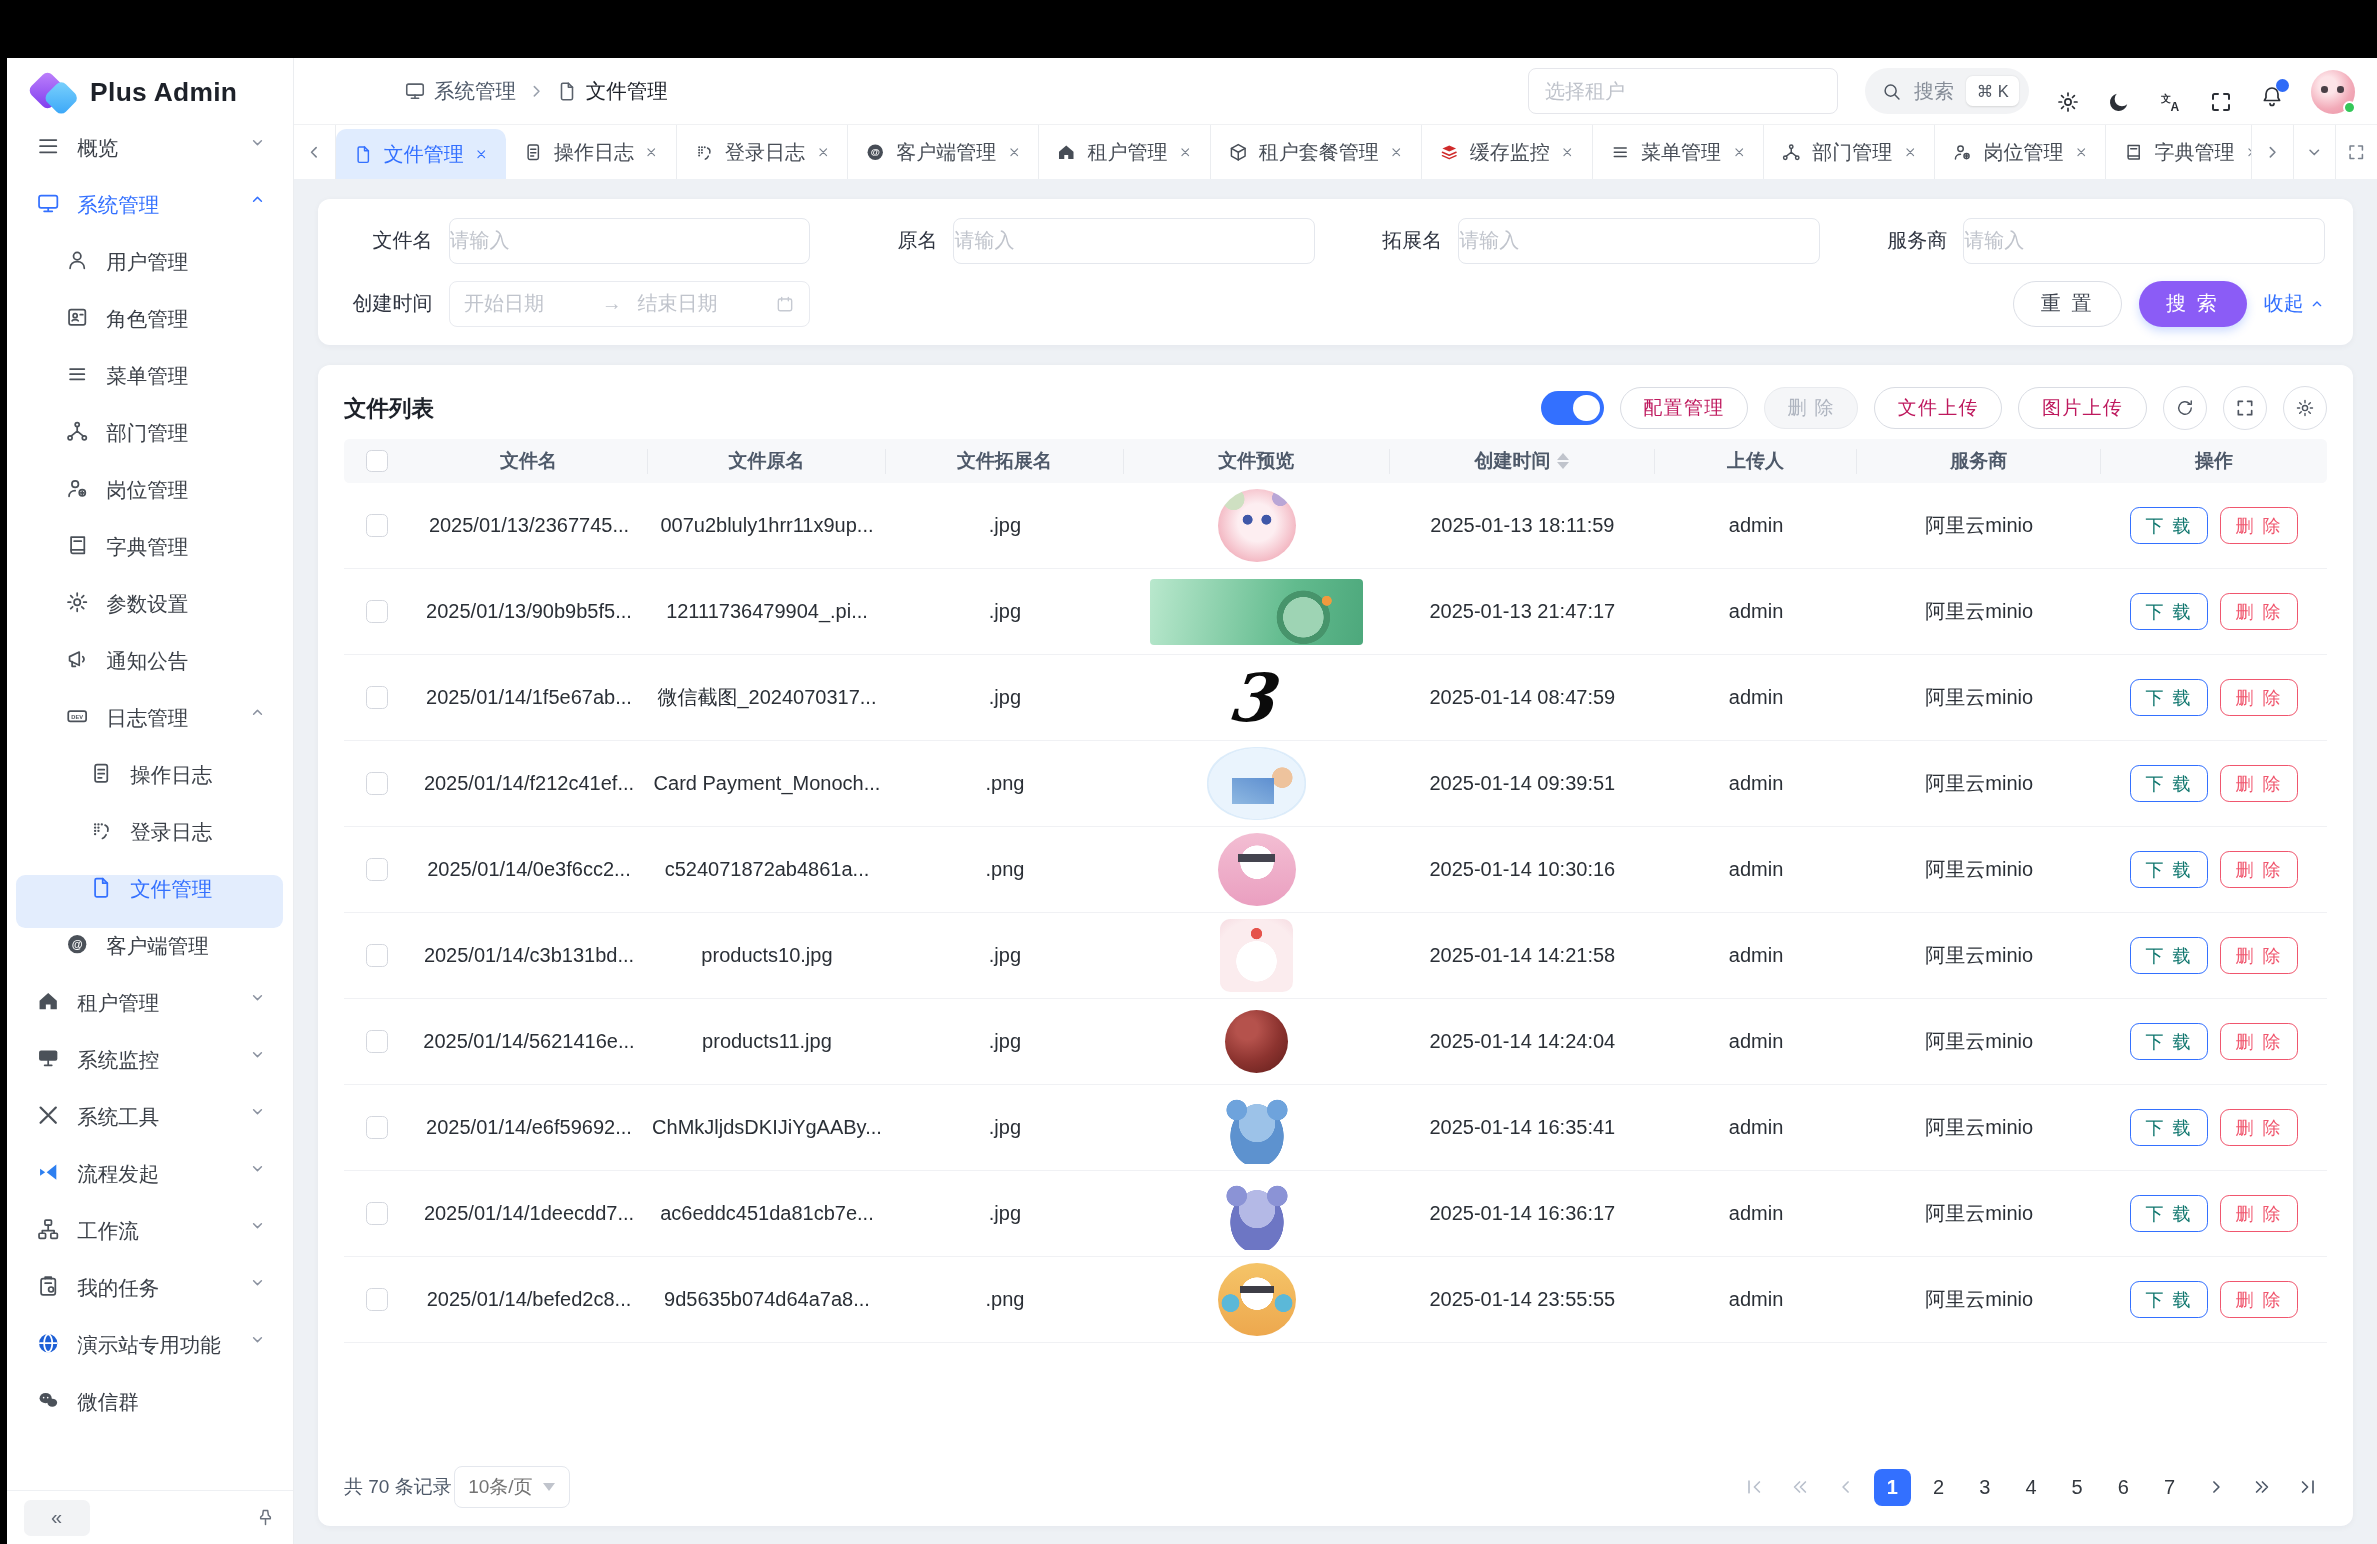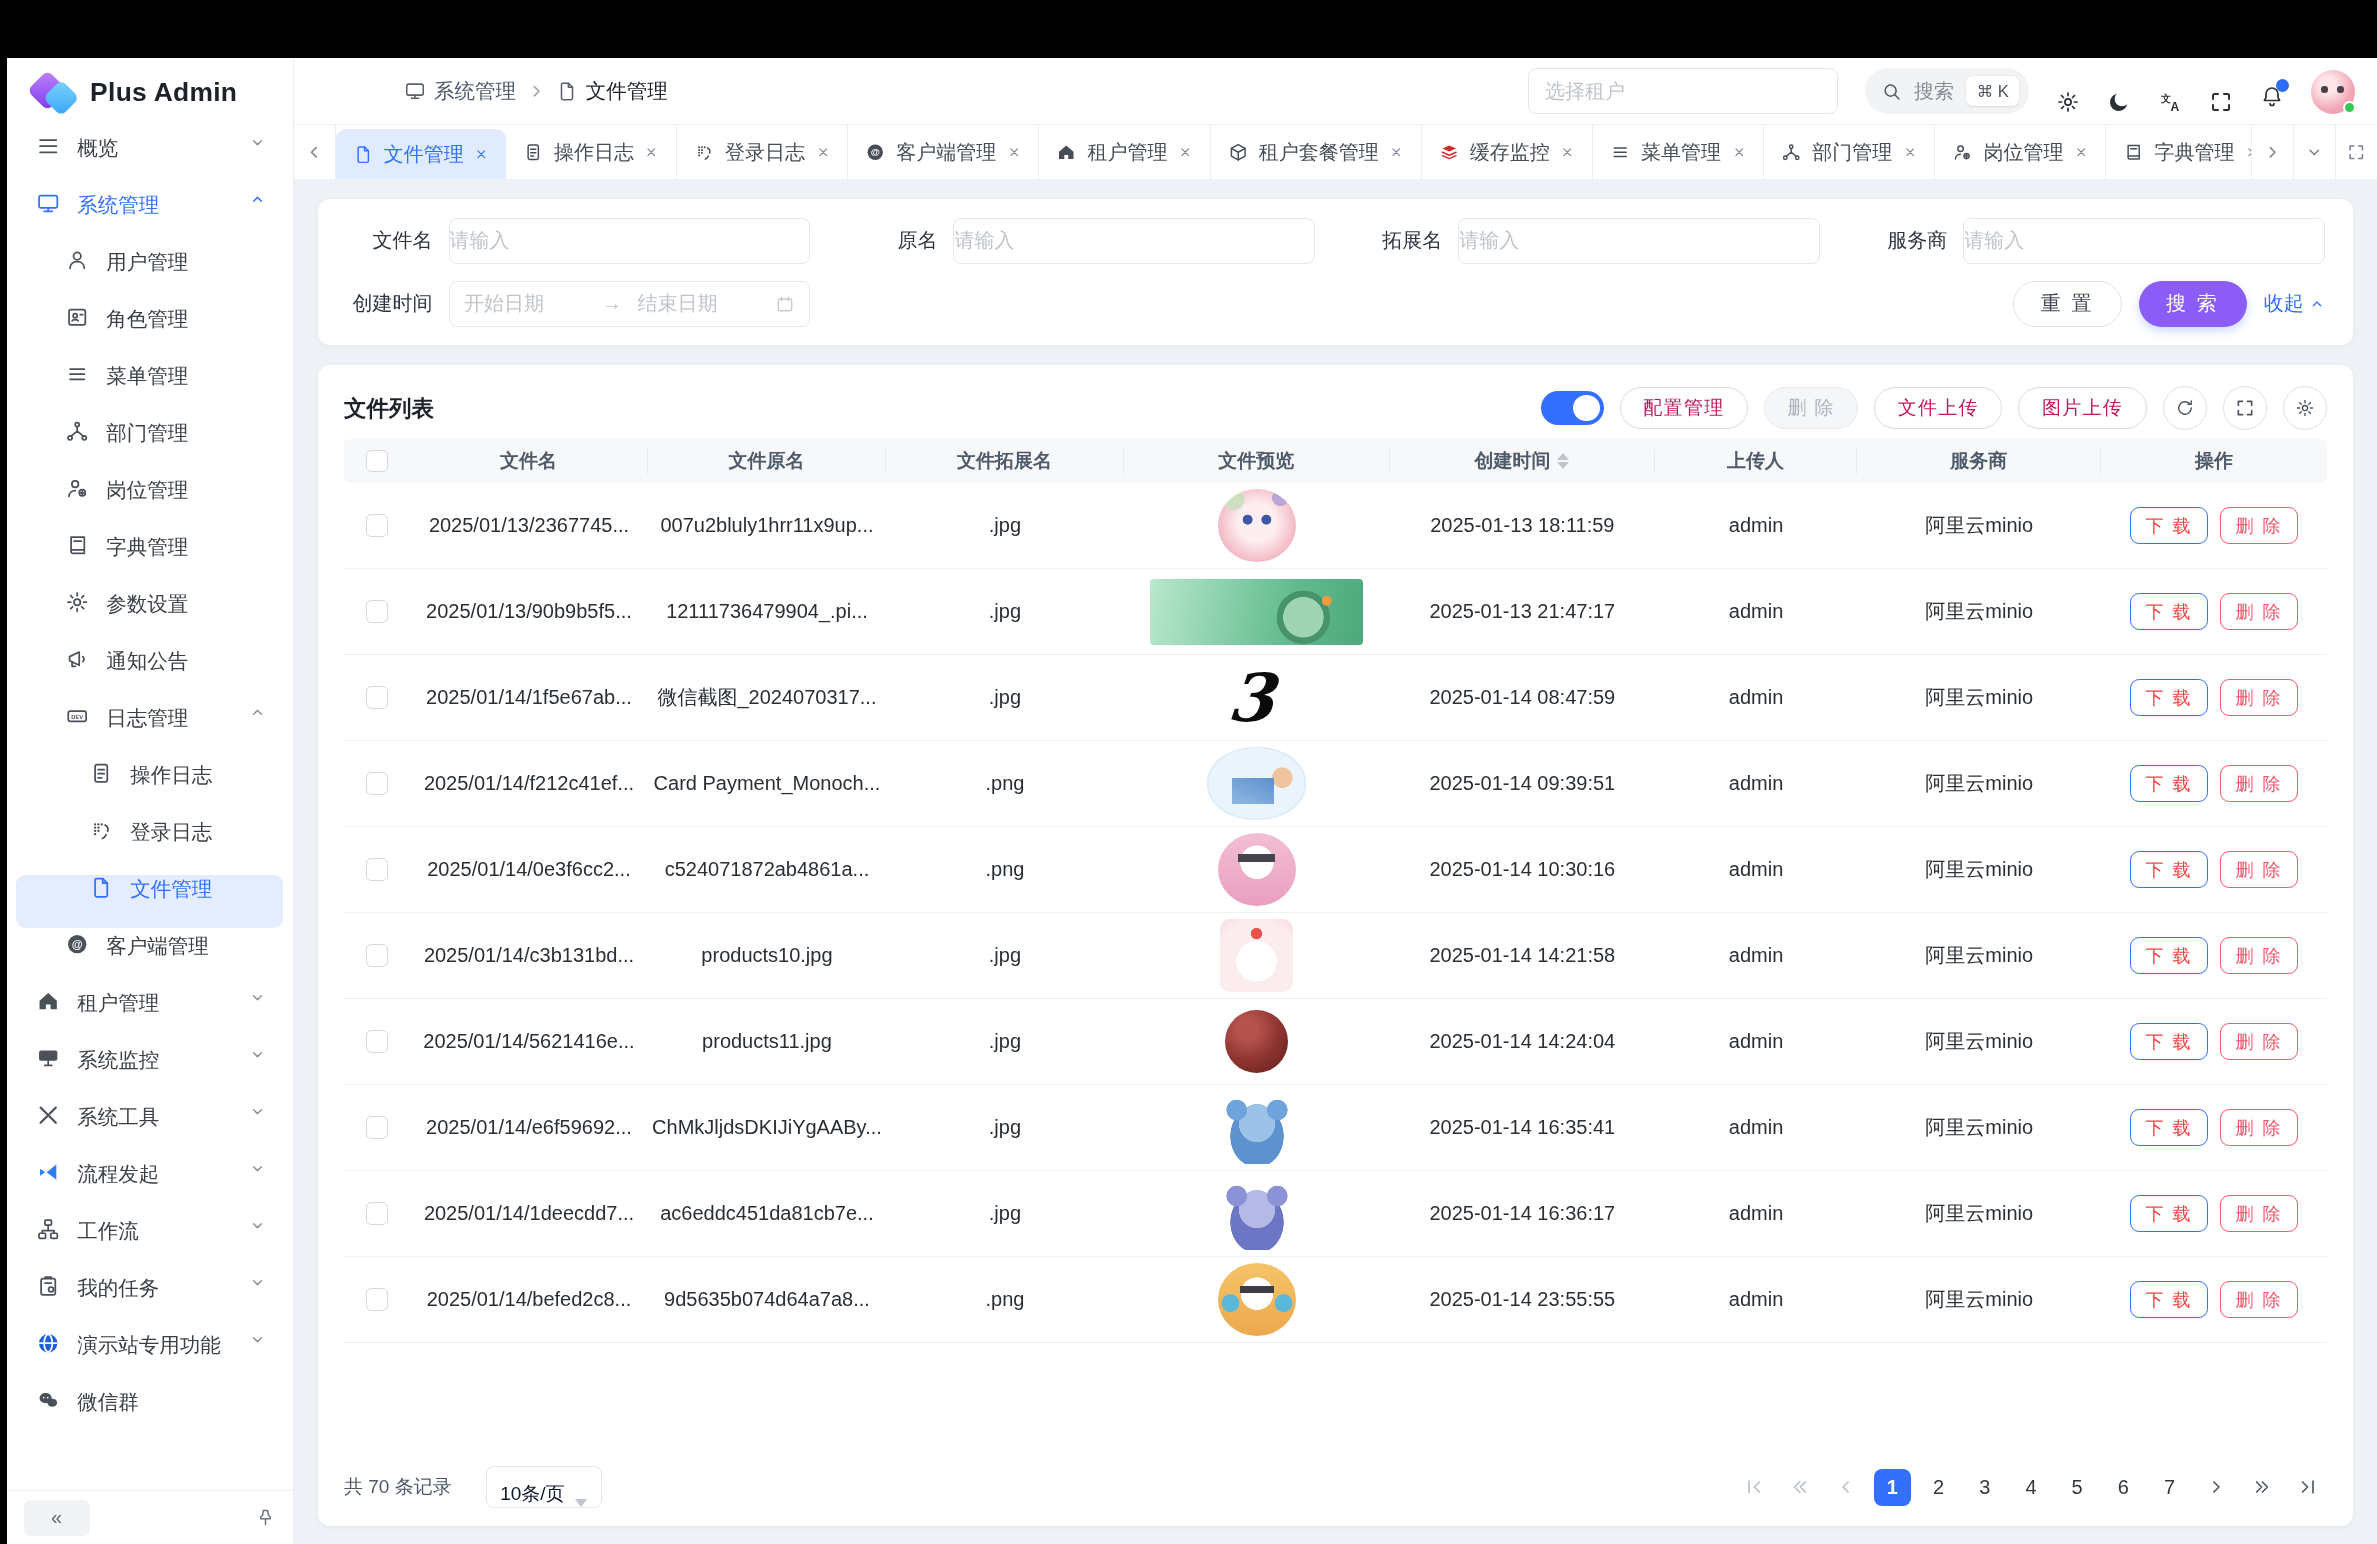--- a/index.html
+++ b/index.html
@@ -108,21 +108,21 @@
   .thead .cell{border-right:0.7px solid #e8eaee;height:25px;display:flex;align-items:center;justify-content:center;gap:6.6px}
   .thead .cell:last-child,.thead .cell.cbc{border-right:none}
   .tbody-row{height:86px;border-bottom:0.7px solid #f0f1f4;font-size:20px;color:#2a2f36}
   .cell{text-align:center;display:flex;align-items:center;justify-content:center;overflow:hidden}
   .cb{width:22.5px;height:22.5px;border:1.3px solid #d4d7de;border-radius:5.3px;background:#fff;cursor:pointer}
   .sorter{display:inline-flex;flex-direction:column;gap:2.6px}
   .sorter i{width:0;height:0;border-left:6px solid transparent;border-right:6px solid transparent;display:block}
   .sorter .up{border-bottom:7.3px solid #c0c4cc}
   .sorter .dn{border-top:7.3px solid #c0c4cc}
   .opbtn{height:37px;padding:0 14.5px;border-radius:9.2px;background:#fff;display:inline-flex;align-items:center;font-size:18px;cursor:pointer;letter-spacing:2px}
-  .opbtn.dl{border:1.3px solid #3370ff;color:#ef4444}
+  .opbtn.dl{border:1.3px solid #3370ff;color:#0f766e}
   .opbtn.rm{border:1.3px solid #f0566e;color:#f0566e;margin-left:12px}
 
   
   .pv{margin:0 auto;cursor:pointer}
   .pv-linabell{width:78px;height:73px;border-radius:50%;background:
     radial-gradient(circle at 20% 14%,#cfe0c2 0 10.6px,transparent 11.2px),
     radial-gradient(circle at 80% 12%,#b9a6d6 0 8px,transparent 8.6px),
     radial-gradient(circle at 38% 42%,#3f57a8 0 4.6px,transparent 5.3px),
     radial-gradient(circle at 62% 42%,#3f57a8 0 4.6px,transparent 5.3px),
     radial-gradient(circle at 50% 46%,#fdeef1 0 34%,#f3b7c2 72%,#e99aa8)}
@@ -158,21 +158,21 @@
   .pv-robot-yellow{width:78px;height:73px;border-radius:50%;background:
     linear-gradient(#3d3d46,#3d3d46) 50% 35%/34px 7.3px no-repeat,
     radial-gradient(circle at 16% 55%,#5bb8d8 0 8.6px,transparent 9.2px),
     radial-gradient(circle at 84% 55%,#5bb8d8 0 8.6px,transparent 9.2px),
     radial-gradient(circle at 50% 42%,#ffffff 0 16px,transparent 16.5px),
     linear-gradient(#f5c468,#eda84e)}
 
   
   .tfoot{margin-top:auto;height:77px;display:flex;align-items:center;flex:0 0 auto}
   .total-text{color:#4e5969;font-size:19px}
-  .psize{margin-left:34px;width:116px;height:42px;border:1.3px solid #e4e7ed;border-radius:8px;display:flex;align-items:flex-end;justify-content:center;gap:10.6px;color:#0f172a;font-size:19px;cursor:pointer}
+  .psize{margin-left:2px;width:116px;height:42px;border:1.3px solid #e4e7ed;border-radius:8px;display:flex;align-items:center;justify-content:center;gap:10.6px;color:#737373;font-size:19px;cursor:pointer}
   .psize .tri{width:0;height:0;border-left:6.6px solid transparent;border-right:6.6px solid transparent;border-top:8px solid #c0c4cc}
   .pager{margin-left:auto;display:flex;align-items:center;gap:9.2px}
   .pg{min-width:37px;height:37px;border-radius:8px;display:inline-flex;align-items:center;justify-content:center;font-size:20px;color:#33383f;cursor:pointer}
   .pg.icon-pg{color:#b9c0cc;font-size:18.5px}
   .pg.icon-pg.dark{color:#4e5969}
   .pg.active{background:#3370ff;color:#fff;font-weight:700}
 </style>
 </head>
 <body>
 

